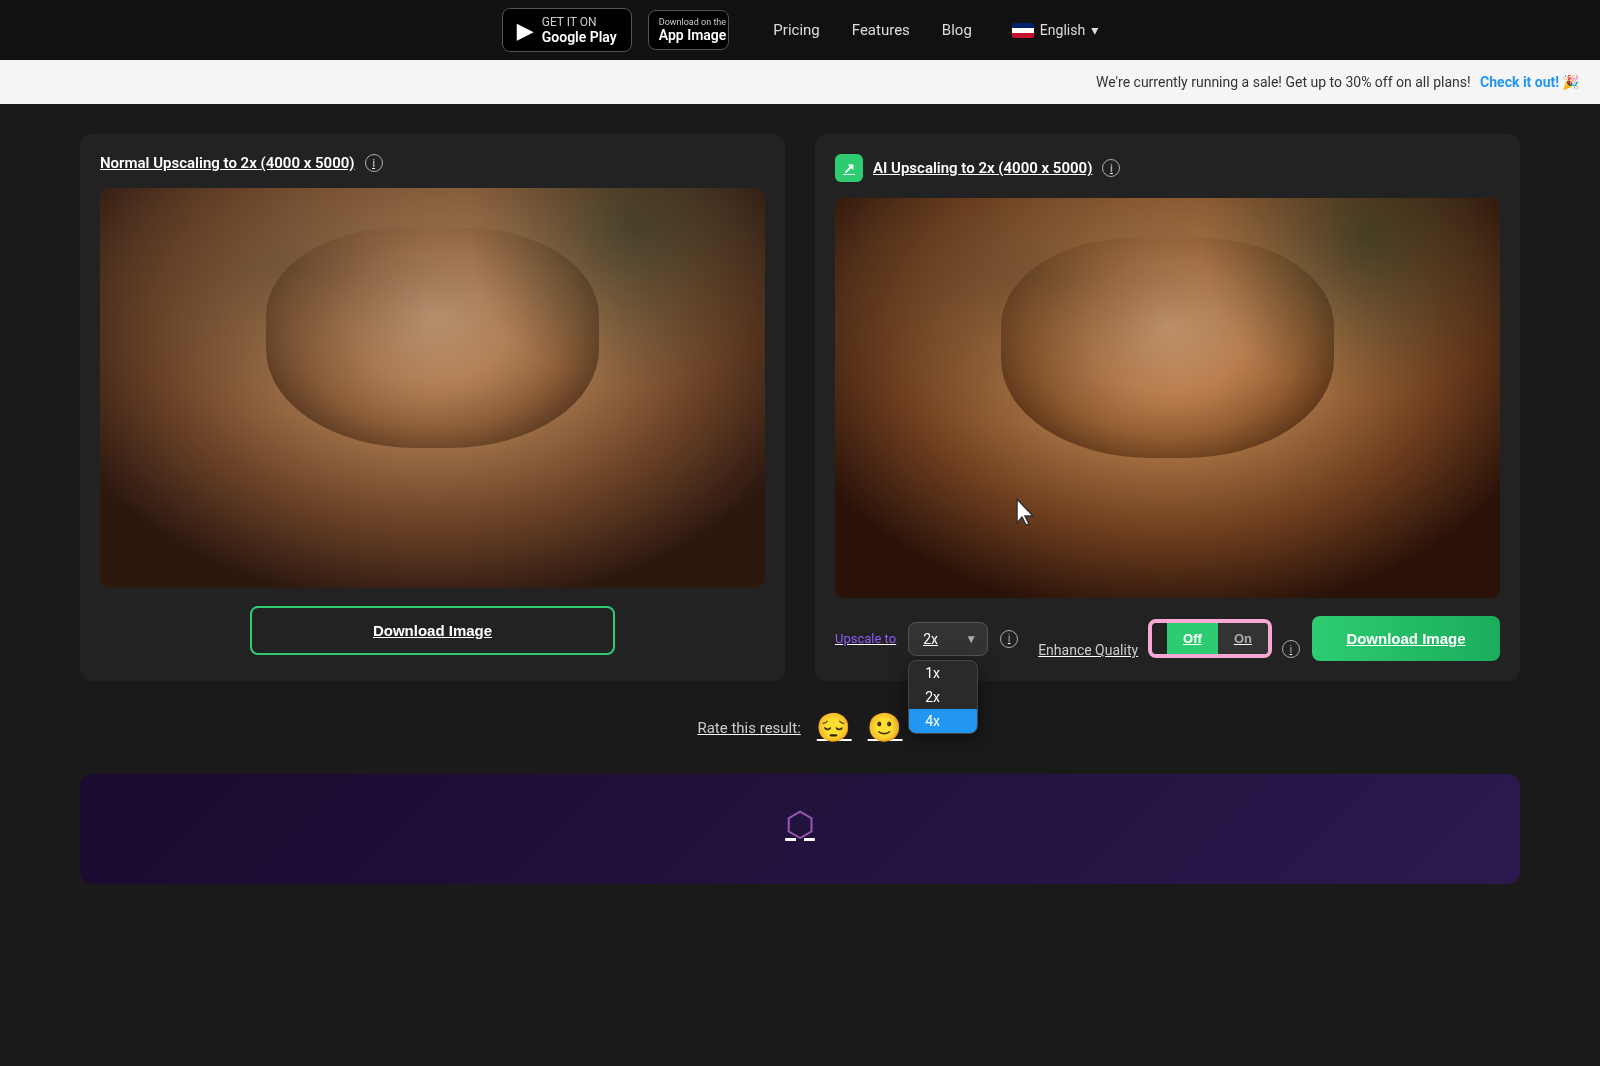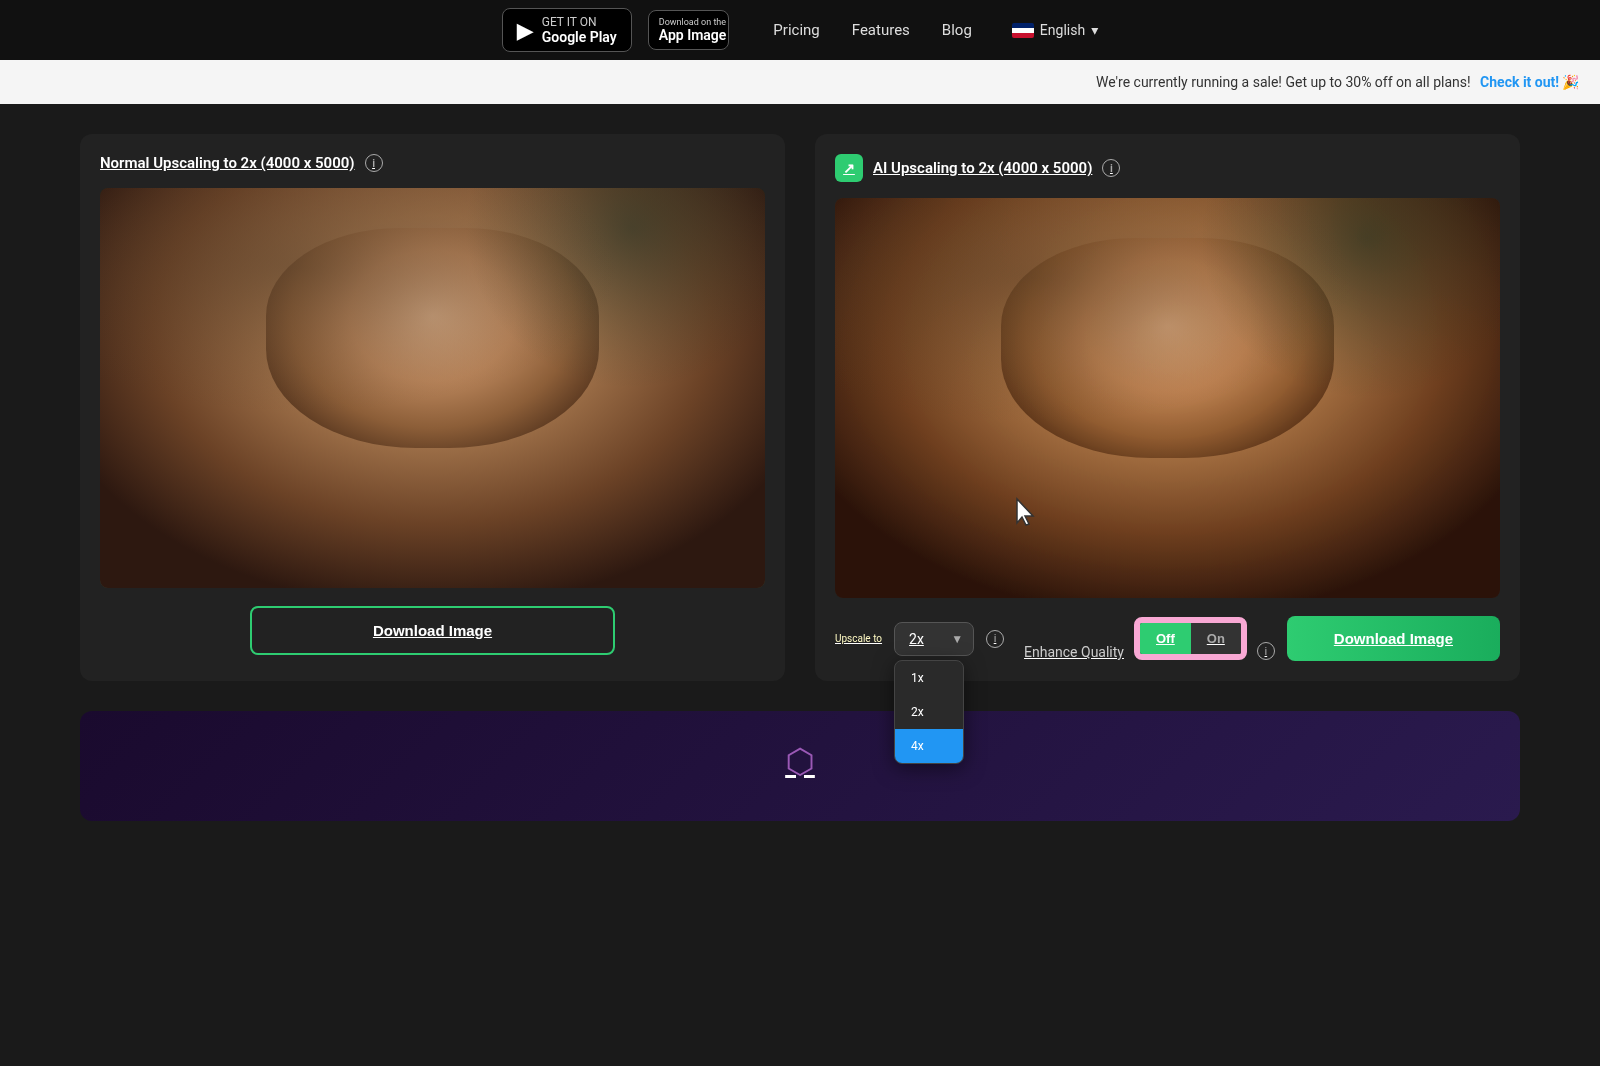--- a/index.html
+++ b/index.html
@@ -215,22 +215,22 @@
       font-size: 15px;
       font-weight: 600;
       cursor: pointer;
       width: 55%;
       margin: 0 auto;
       display: block;
       text-align: center;
     }
 
     .upscale-label {
-      font-size: 10px;
-      color: #fef9c3;
+      font-size: 13px;
+      color: #8b5cf6;
     }
 
     .upscale-select-wrapper {
       position: relative;
       display: inline-block;
     }
 
     .upscale-select {
       background: #333;
       border: 1px solid #555;
@@ -259,22 +259,22 @@
       left: 0;
       background: #2a2a2a;
       border: 1px solid #444;
       border-radius: 8px;
       overflow: hidden;
       z-index: 100;
       min-width: 70px;
       box-shadow: 0 4px 20px rgba(0,0,0,0.5);
     }
     .dropdown-item {
-      padding: 10px 16px;
-      font-size: 12px;
+      padding: 4px 16px;
+      font-size: 14px;
       color: #fff;
       cursor: pointer;
     }
     .dropdown-item.selected {
       background: #2196F3;
       color: #fff;
     }
 
     .enhance-quality-area {
       display: flex;
@@ -283,21 +283,22 @@
       margin-left: 8px;
     }
     .enhance-label {
       font-size: 14px;
       color: #ccc;
     }
     .toggle-group {
       display: flex;
       border-radius: 8px;
       overflow: hidden;
-      border: 6px solid #f9a8d4;
+      border: 4px solid #f9a8d4;
+      padding-left: 15px;
     }
     .toggle-btn {
       padding: 8px 16px;
       font-size: 13px;
       cursor: pointer;
       border: none;
       font-weight: 600;
     }
     .toggle-btn.off {
       background: #2ecc71;
@@ -481,18 +482,23 @@
 
       <div style="position:absolute;bottom:148px;left:198px;pointer-events:none;z-index:300;">
         <svg width="24" height="32" viewBox="0 0 24 32" fill="none">
           <path d="M4 2L4 26L9 20L13 28L16 27L12 19L20 19Z" fill="white" stroke="#333" stroke-width="1.5"></path>
         </svg>
       </div>
     </div>
 
   </div>
 
+  <div class="rating-area">
+    <span>Rate this result:</span>
+    <button class="emoji-btn">😔</button>
+    <button class="emoji-btn">🙂</button>
+  </div>
 
   <div class="bulk-banner">
     <div class="bulk-icon" style="color:#9b59b6;font-size:34px;">⬡</div>
   </div>
 
 </div>
 
 </body></html>

